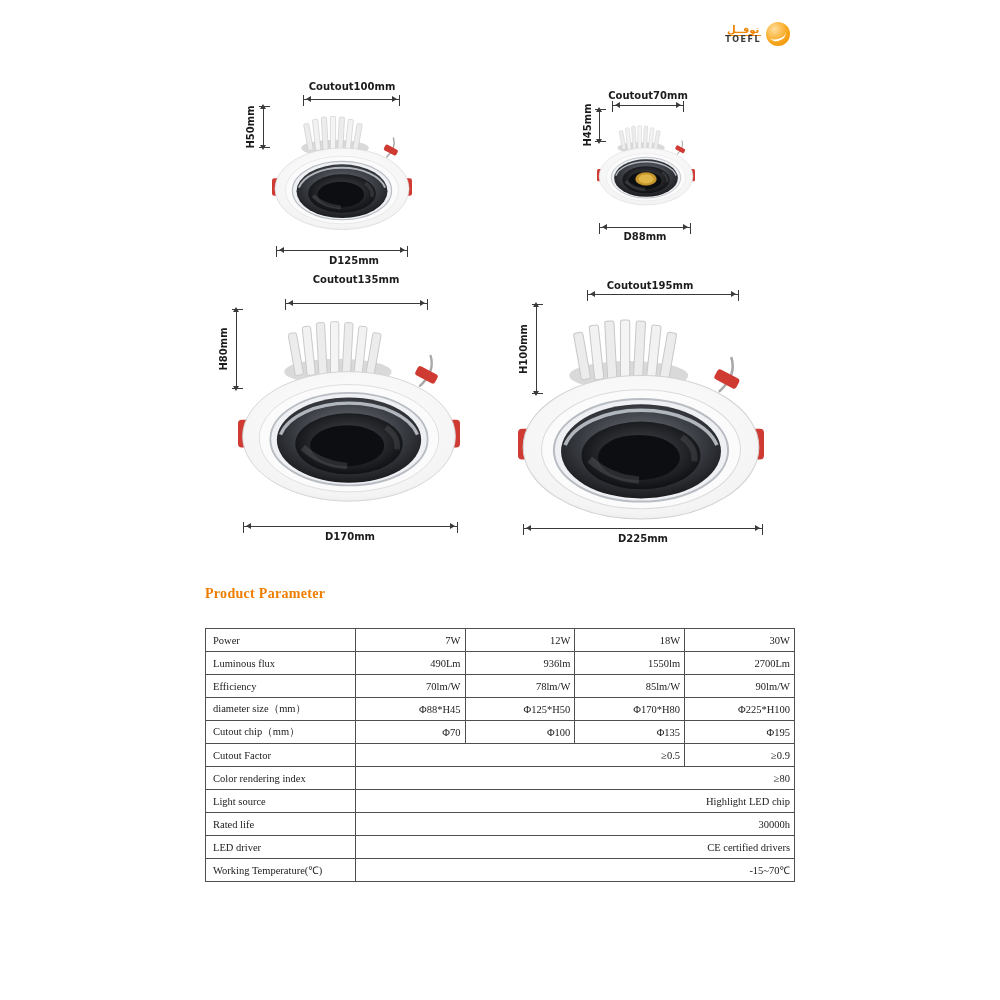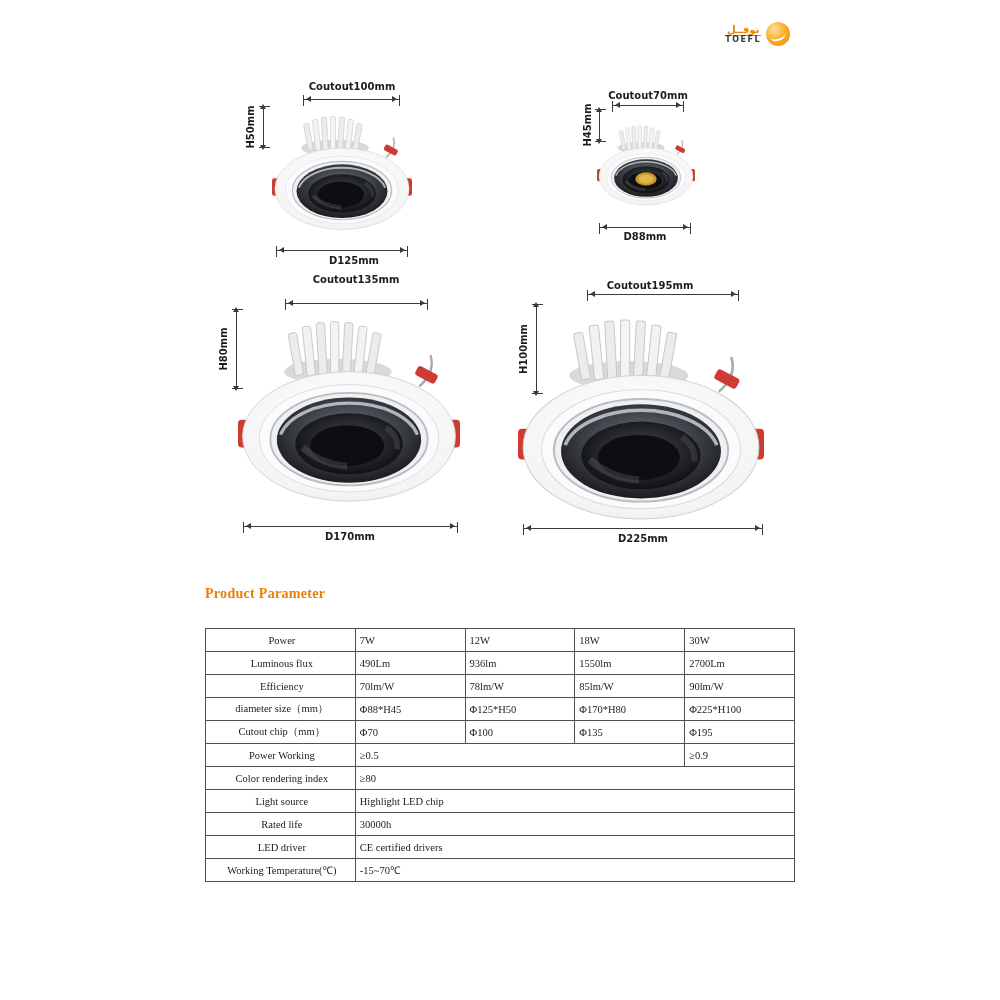--- a/index.html
+++ b/index.html
@@ -34,22 +34,22 @@
 
   .lamp{position:absolute}
 
   
   .section-title{position:absolute;left:205px;top:586px;font-family:"Liberation Serif",serif;
     font-size:14px;font-weight:bold;color:#ee7d00;letter-spacing:.3px}
 
   
   .param-table{position:absolute;left:205px;top:628px;width:590px;border-collapse:collapse;
     font-family:"Liberation Serif",serif;font-size:10.5px;color:#1a1a1a}
-  .param-table td{border:1px solid #4f4f4f;height:23px;text-align:left;padding:2px 4px}
-  .param-table td.lbl{text-align:center;padding-left:7px;width:150px}
+  .param-table td{border:1px solid #4f4f4f;height:23px;text-align:right;padding:2px 4px}
+  .param-table td.lbl{text-align:left;padding-left:7px;width:150px}
   .param-table col.cv{width:110px}
 </style>
 </head>
 <body>
 
 <div class="page">
 
   <div class="logo">
     <div class="logo-text">
       <span class="logo-ar">توفــل</span>
@@ -228,21 +228,21 @@
       <td>Φ225*H100</td>
     </tr>
     <tr>
       <td class="lbl">Cutout chip（mm）</td>
       <td>Φ70</td>
       <td>Φ100</td>
       <td>Φ135</td>
       <td>Φ195</td>
     </tr>
     <tr>
-      <td class="lbl">Power Working</td>
+      <td class="lbl">Cutout Factor</td>
       <td colspan="3">≥0.5</td>
       <td>≥0.9</td>
     </tr>
     <tr>
       <td class="lbl">Color rendering index</td>
       <td colspan="4">≥80</td>
     </tr>
     <tr>
       <td class="lbl">Light source</td>
       <td colspan="4">Highlight LED chip</td>

